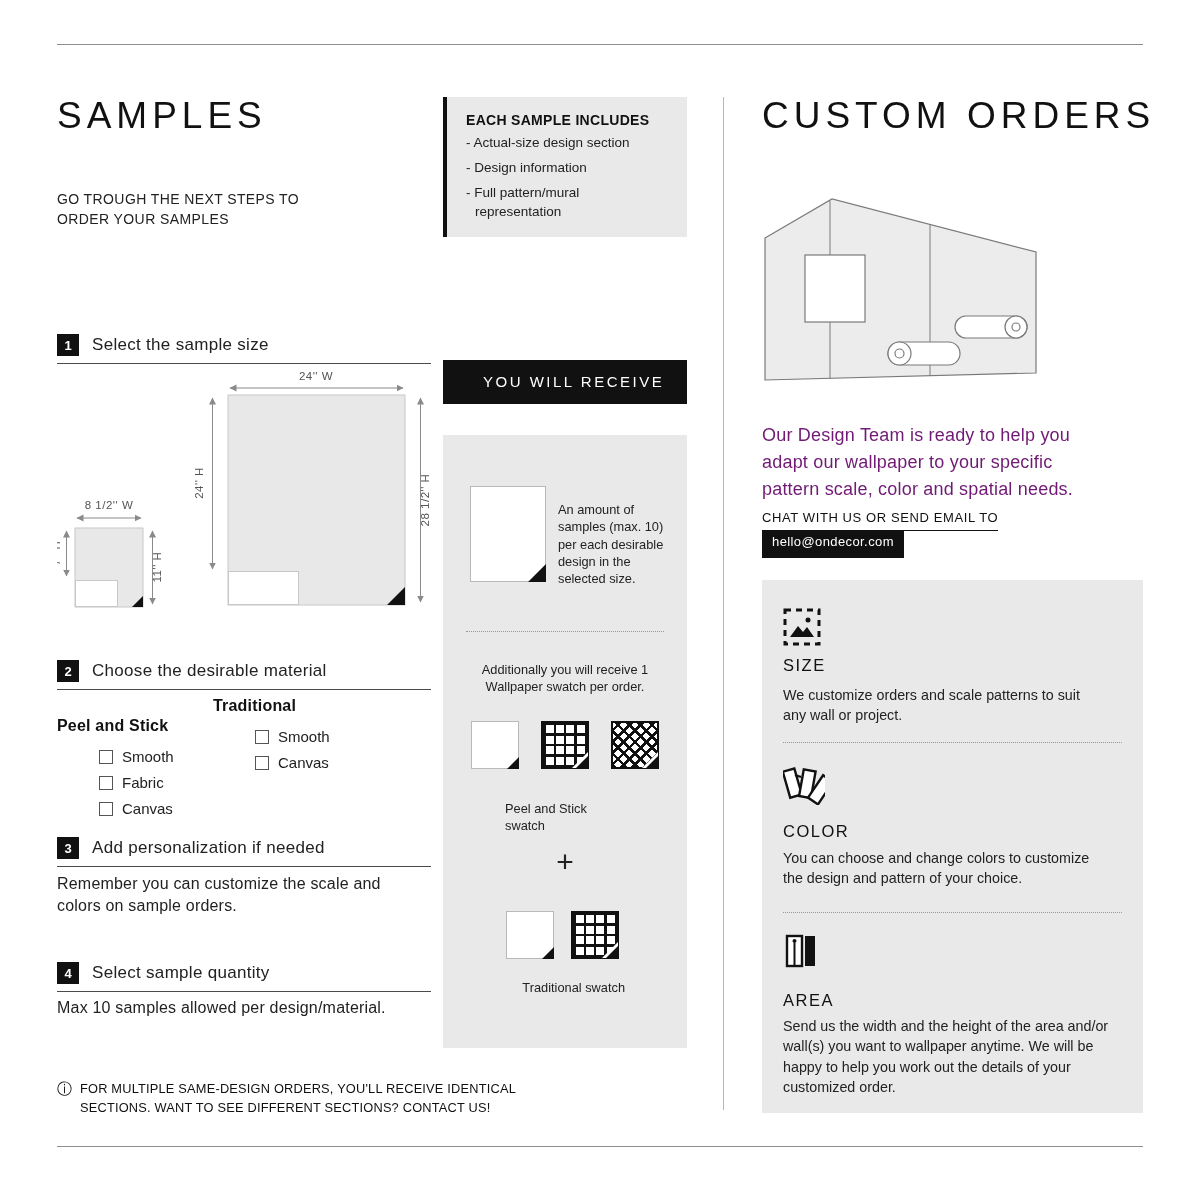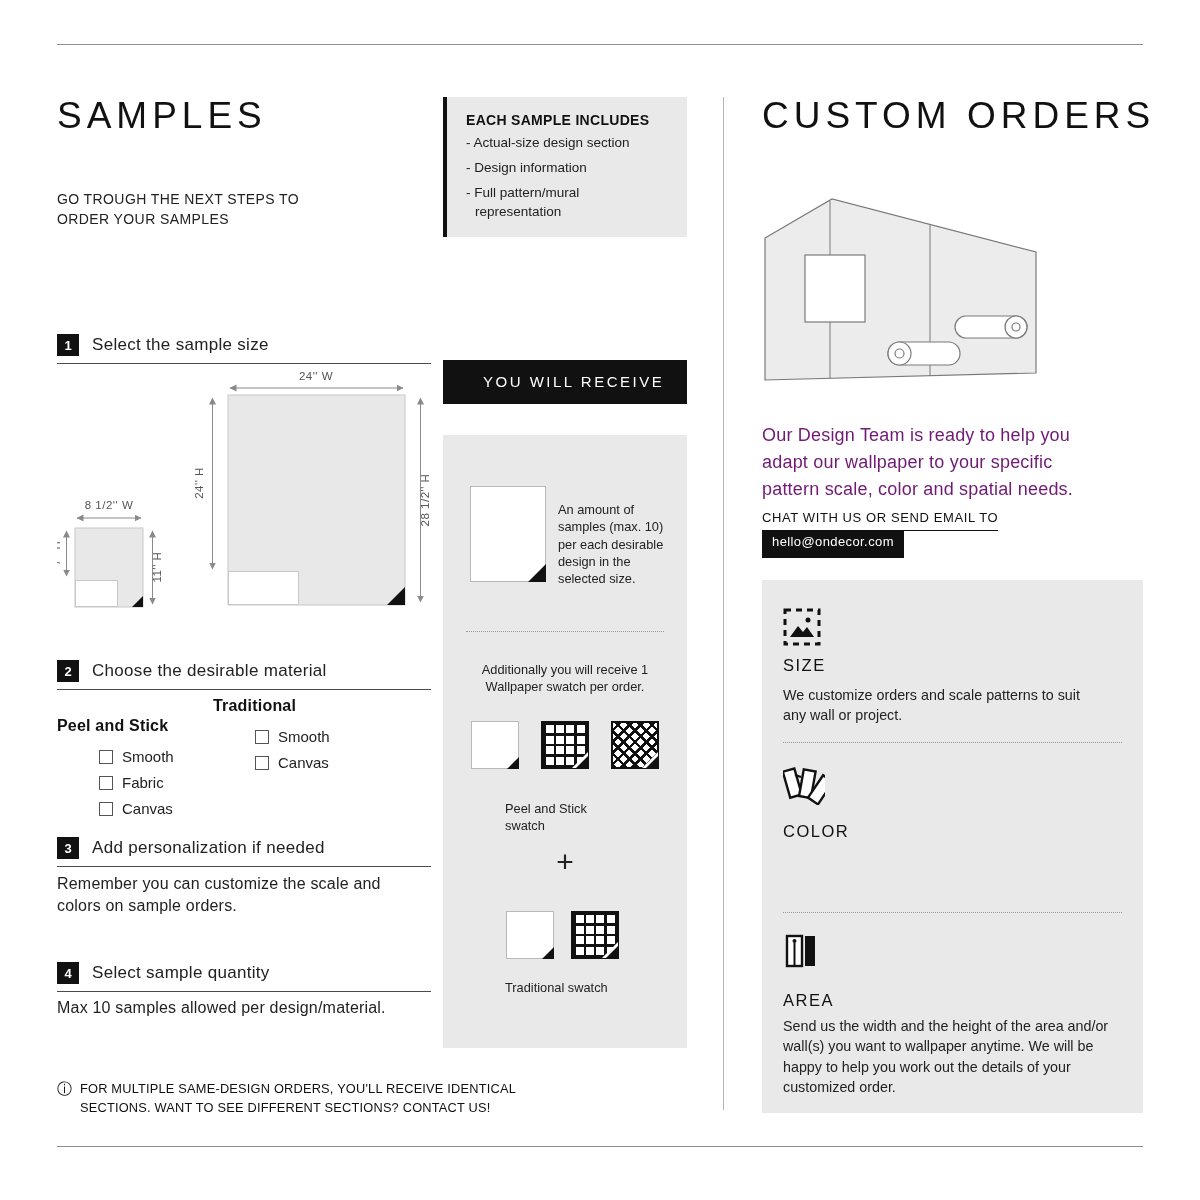--- a/index.html
+++ b/index.html
@@ -213,21 +213,21 @@
 
   <div class="abs plus-sign" style="left:0;top:410px;">+</div>
 
   <div class="swatch plain" style="left:63px;top:476px;">
     <span class="fold-black small"></span>
   </div>
   <div class="swatch grid" style="left:128px;top:476px;">
     <span class="fold-white"></span>
     <span class="fold-black small"></span>
   </div>
-  <div class="abs panel-text" style="left:62px;top:544px;width:120px;text-align:left;">Traditional swatch</div>
+  <div class="abs panel-text" style="left:62px;top:544px;width:120px;text-align:right;">Traditional swatch</div>
 </div>
 
 <div class="abs big-title" style="left:762px;top:95px;">CUSTOM ORDERS</div>
 
 <svg class="abs" style="left:762px;top:196px;" width="280" height="190" viewBox="0 0 280 190">
   <polygon points="3,42 70,3 274,56 274,177 3,184" fill="#ececec" stroke="#7a7a7a" stroke-width="1.2"></polygon>
   <line x1="68" y1="5" x2="68" y2="183" stroke="#7a7a7a" stroke-width="1"></line>
   <line x1="168" y1="29" x2="168" y2="180" stroke="#7a7a7a" stroke-width="1"></line>
   <rect x="43" y="59" width="60" height="67" fill="#ffffff" stroke="#7a7a7a" stroke-width="1.2"></rect>
   <g fill="#ffffff" stroke="#7a7a7a" stroke-width="1.2">
@@ -262,20 +262,21 @@
 
   <svg class="abs" style="left:21px;top:183px;" width="42" height="42" viewBox="0 0 42 42">
     <g fill="#fff" stroke="#111" stroke-width="2.4">
       <rect x="7" y="6" width="12" height="27" transform="rotate(-16 13 33)"></rect>
       <rect x="16" y="7" width="12" height="27" transform="rotate(10 22 34)"></rect>
       <rect x="24" y="11" width="12" height="27" transform="rotate(34 30 38)"></rect>
     </g>
     <line x1="12" y1="12" x2="18" y2="14" stroke="#111" stroke-width="2.2"></line>
   </svg>
   <div class="abs feature-title" style="left:21px;top:242px;">COLOR</div>
+  <div class="abs feature-text" style="left:21px;top:268px;width:320px;">You can choose and change colors to customize the design and pattern of your choice.</div>
   <div class="abs dotted-sep" style="left:21px;top:332px;width:339px;"></div>
 
   <svg class="abs" style="left:21px;top:350px;" width="38" height="42" viewBox="0 0 38 42">
     <rect x="4" y="6" width="15" height="30" fill="#fff" stroke="#111" stroke-width="2.4"></rect>
     <circle cx="11.5" cy="11" r="2" fill="#111"></circle>
     <line x1="11.5" y1="13" x2="11.5" y2="36" stroke="#111" stroke-width="2"></line>
     <rect x="22" y="6" width="10" height="30" fill="#111"></rect>
   </svg>
   <div class="abs feature-title" style="left:21px;top:411px;">AREA</div>
   <div class="abs feature-text" style="left:21px;top:436px;width:336px;">Send us the width and the height of the area and/or wall(s) you want to wallpaper anytime. We will be happy to help you work out the details of your customized order.</div>

